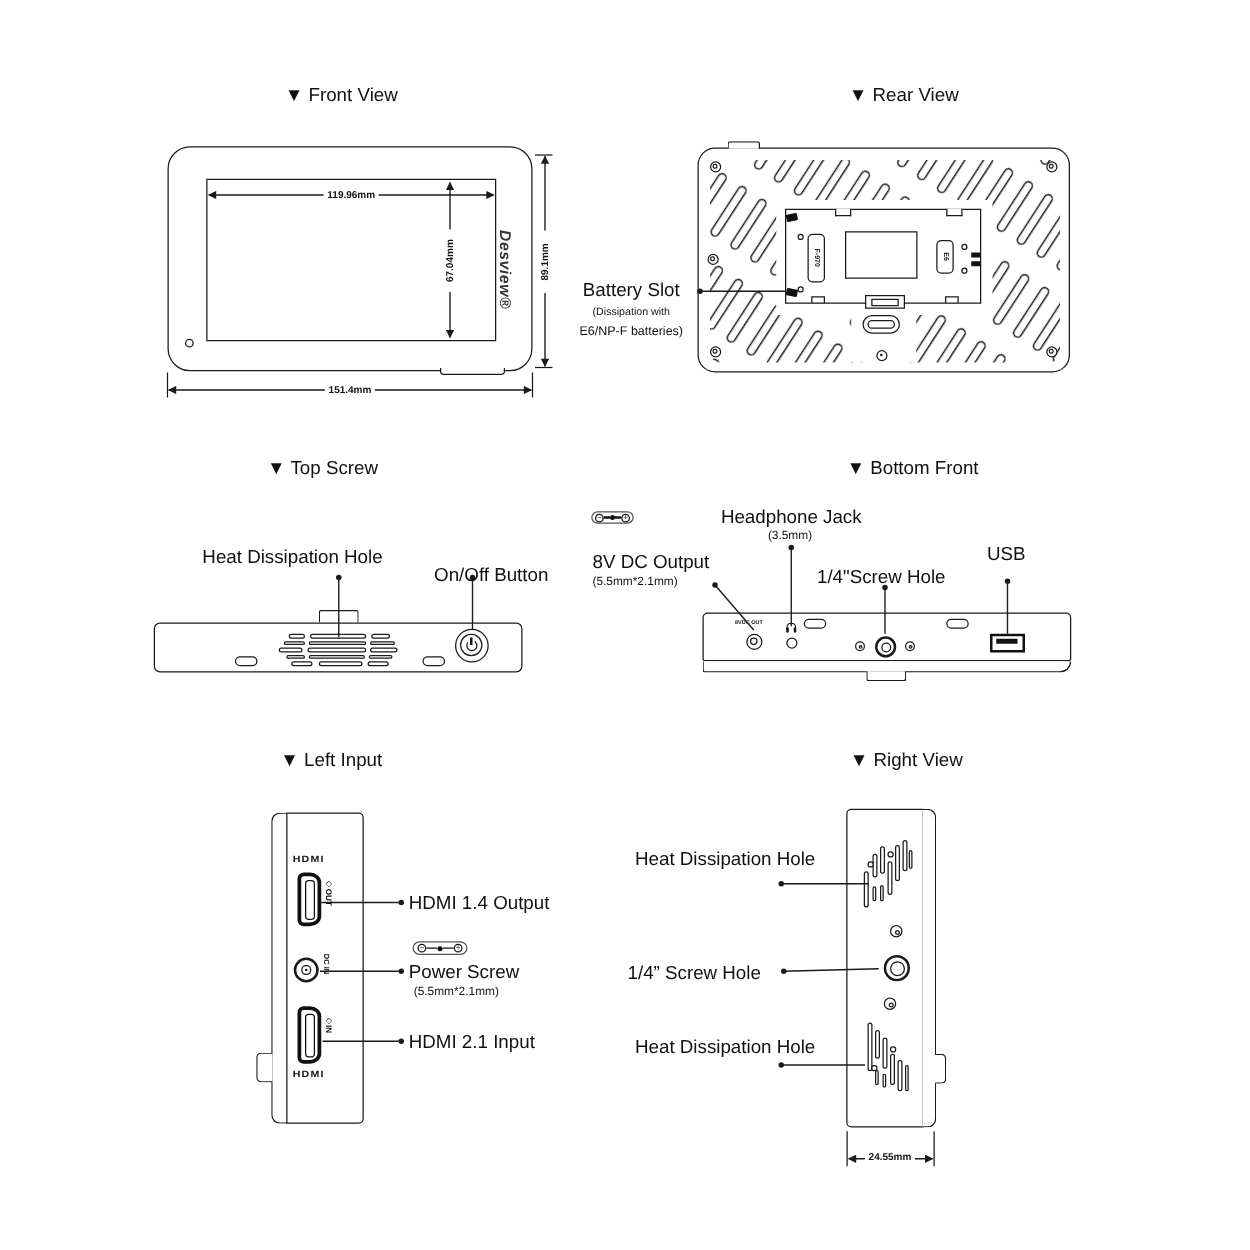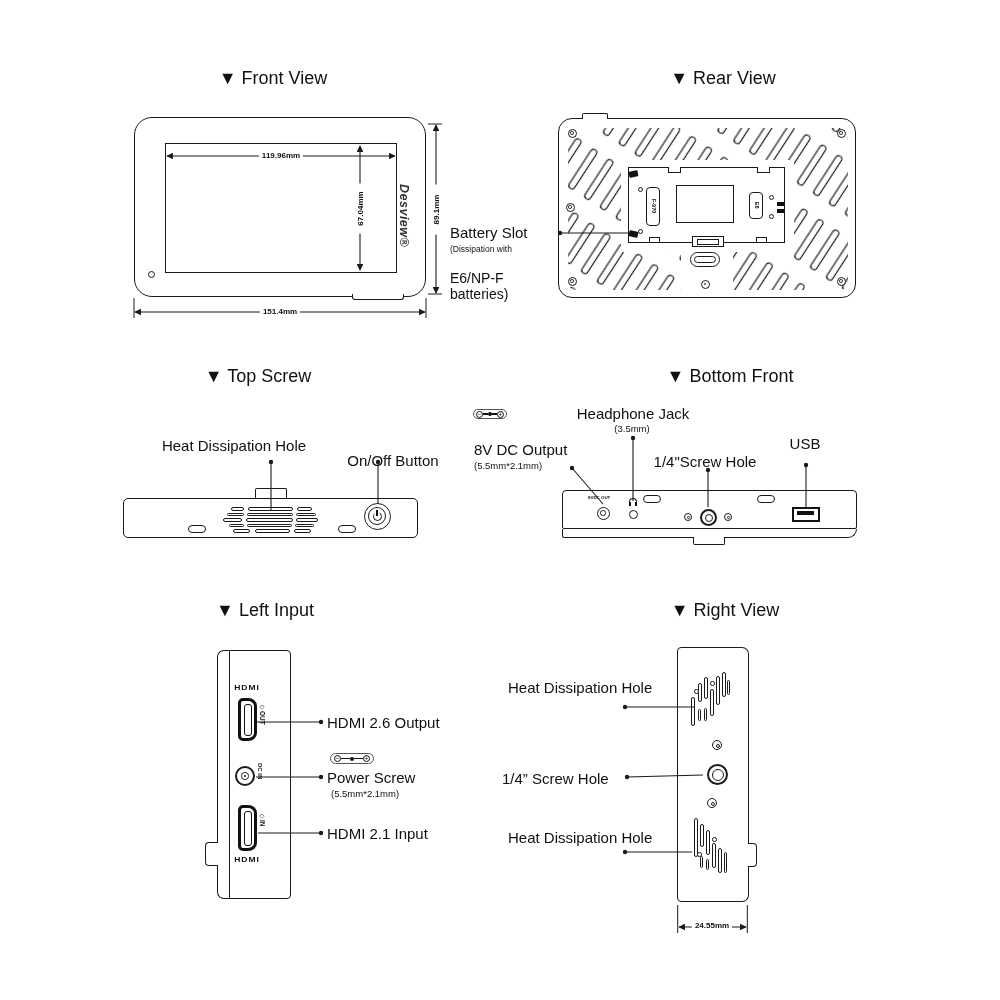--- a/index.html
+++ b/index.html
@@ -4,21 +4,21 @@
 <style>
   html,body{margin:0;padding:0;background:#fff}
   #stage{position:relative;width:1000px;height:1000px;background:#fff;
          font-family:"Liberation Sans","DejaVu Sans",sans-serif;color:#111;overflow:hidden}
   .abs{position:absolute;box-sizing:border-box}
   .b{border:1.5px solid #1a1a1a}
   .b14{border:1.3px solid #1a1a1a}
   .b12{border:1.1px solid #1a1a1a}
   .r50{border-radius:50%}
   .pill{border-radius:999px}
-  .ttl{font-size:18px;white-space:nowrap;z-index:45}
+  .ttl{font-size:15px;white-space:nowrap;z-index:45}
   .lbl{font-size:15px;white-space:nowrap;z-index:45}
   .spec{font-size:9.5px;white-space:nowrap;z-index:45}
   .dim{font-size:8px;font-weight:bold;background:#fff;padding:0 3px;white-space:nowrap;z-index:46}
   .cx{transform:translateX(-50%)}
   .vtext{writing-mode:vertical-rl;font-weight:bold;white-space:nowrap;color:#111}
   .tiny{font-size:8px;font-weight:bold;transform:scale(0.55);transform-origin:left top;white-space:nowrap}
   .whitebg{background:#fff}
   svg.overlay{position:absolute;left:0;top:0;z-index:40;pointer-events:none}
   .hdmilogo{font-size:8.5px;font-weight:bold;letter-spacing:1px;transform:scaleY(.85);text-align:center;color:#111}
   .port{border:3px solid #111;border-radius:5px 9px 9px 5px/5px 8px 8px 5px;background:#fff}
@@ -120,24 +120,24 @@
   <div class="abs" style="left:777px;top:202px;width:7px;height:3.5px;background:#111;z-index:5"></div>
   <div class="abs" style="left:777px;top:209px;width:7px;height:3.5px;background:#111;z-index:5"></div>
 
   <div class="abs pill whitebg" style="left:690px;top:252px;width:30px;height:15px;border:1.6px solid #1a1a1a;z-index:3">
       <div class="abs pill b12" style="left:2.5px;top:2.5px;width:22px;height:7px"></div>
     </div>
   <div class="abs b12 r50 whitebg" style="left:700.5px;top:279.5px;width:9px;height:9px;z-index:3">
       <div class="abs b12 r50" style="left:2.4px;top:2.4px;width:2.6px;height:2.6px"></div>
     </div>
 
-  <div class="abs" style="left:450px;top:224px;width:110px;z-index:45">
+  <div class="abs" style="left:450px;top:224px;width:110px;text-align:center;z-index:45">
     <div class="lbl" style="font-size:15px">Battery Slot</div>
     <div style="font-size:8.5px;margin-top:3px">(Dissipation with</div>
-    <div style="font-size:14px;margin-top:16px">E6/NP-F batteries)</div>
+    <div style="font-size:10px;margin-top:6px">E6/NP-F batteries)</div>
   </div>
 
   <div class="abs lbl cx" style="left:234px;top:437px">Heat Dissipation Hole</div>
   <div class="abs lbl cx" style="left:393px;top:452px">On/Off Button</div>
   <div class="abs whitebg" style="left:255px;top:488px;width:32px;height:10px;border:1.3px solid #1a1a1a;border-bottom:none;border-radius:2px 2px 0 0"></div>
   <div class="abs whitebg" style="left:123px;top:498px;width:295px;height:40px;border:1.5px solid #1a1a1a;border-radius:5px"></div>
   <div id="top-vents" class="abs" style="left:0;top:0;z-index:3">
       <div class="vent-pill" style="left: 231px; top: 507px; width: 13px; height: 3.6px; border-radius: 2px;"></div>
       <div class="vent-pill" style="left: 248px; top: 507px; width: 45px; height: 3.6px; border-radius: 2px;"></div>
       <div class="vent-pill" style="left: 297px; top: 507px; width: 15px; height: 3.6px; border-radius: 2px;"></div>
@@ -215,21 +215,21 @@
     <div class="abs b12 r50" style="left:4.2px;top:4.2px;width:7.5px;height:7.5px"></div>
     <div class="abs" style="left:7.3px;top:7.3px;width:2px;height:2px;background:#111;border-radius:50%"></div>
   </div>
   <div class="abs vtext" style="left:257px;top:763px;font-size:6px;z-index:3">DC IN</div>
   <div class="abs port" style="left:238px;top:805px;width:19px;height:46px;z-index:3">
       <div class="slot"></div>
     </div>
   <div class="abs vtext" style="left:258px;top:812px;font-size:6.5px;z-index:3">◇IN</div>
   <div class="abs hdmilogo" style="left:229px;top:854px;width:36px;z-index:3">HDMI</div>
 
-  <div class="abs lbl" style="left:327px;top:714px">HDMI 2.6 Output</div>
+  <div class="abs lbl" style="left:327px;top:714px">HDMI 1.4 Output</div>
   <div class="abs pol" style="left:330px;top:753px;width:44px;height:11px;padding:0 3px;z-index:45">
     <span class="c">−</span>
       <span class="w"></span>
       <span class="d"></span>
       <span class="w"></span>
       <span class="c">+</span>
   </div>
   <div class="abs lbl" style="left:327px;top:769px">Power Screw</div>
   <div class="abs spec" style="left:331px;top:788px">(5.5mm*2.1mm)</div>
   <div class="abs lbl" style="left:327px;top:825px">HDMI  2.1 Input</div>

